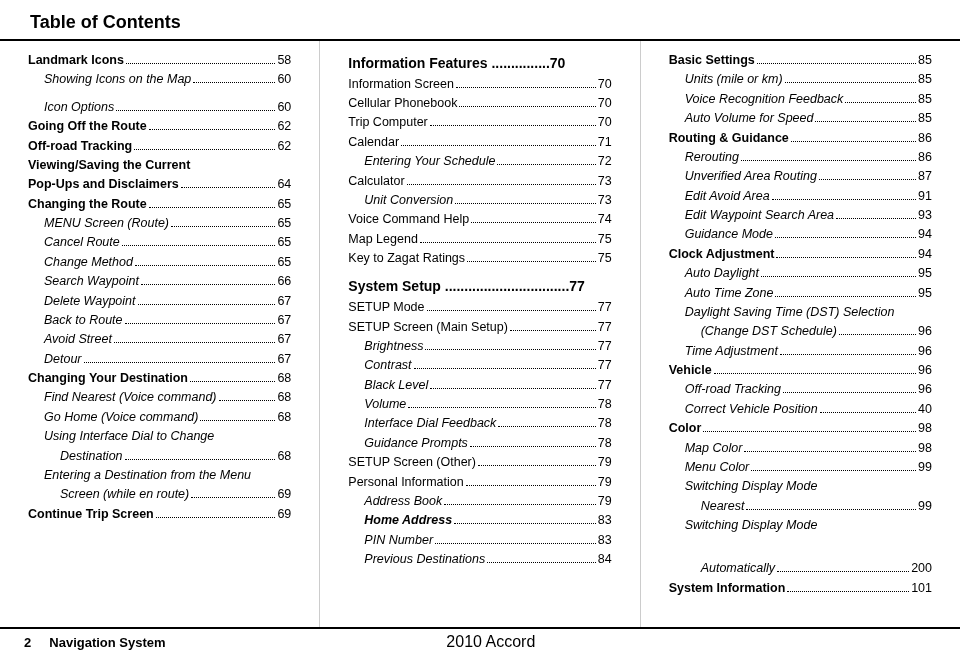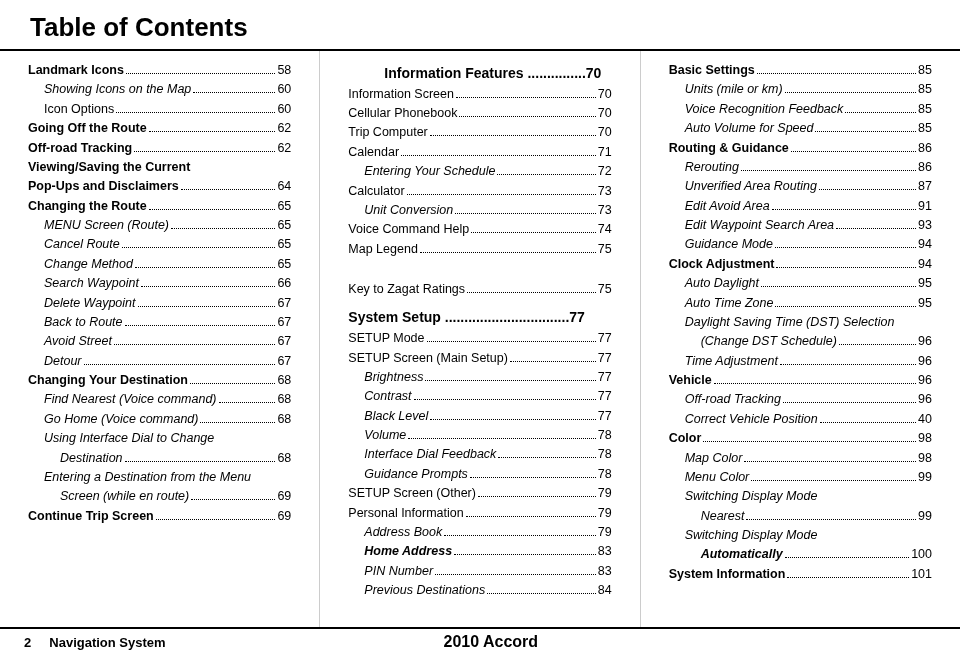--- a/index.html
+++ b/index.html
@@ -19,21 +19,21 @@
       display: flex;
       flex-direction: column;
     }
 
     .header {
       padding: 12px 30px 6px 30px;
       border-bottom: 2px solid #000;
     }
 
     .header h1 {
-      font-size: 26px;
+      font-size: 18px;
       font-weight: bold;
       font-family: Arial, sans-serif;
     }
 
     .content {
       display: flex;
       flex: 1;
       overflow: hidden;
     }
 
@@ -61,21 +61,21 @@
       background: #fff;
     }
 
     .footer-left {
       font-size: 13px;
       font-weight: bold;
     }
 
     .footer-center {
       font-size: 16px;
-      font-weight: bold;
+      font-weight: normal;
       text-align: left;
     }
 
     .footer-right {
       width: 120px;
       text-align: right;
     }
 
     .entry-row {
       display: flex;
@@ -115,21 +115,21 @@
           <span class="entry-label" style="padding-left: 0px; font-weight: bold; font-style: normal;">Landmark Icons</span>
           <span class="entry-dots"></span>
           <span class="entry-page">58</span>
         </div>
         <div class="entry-row">
           <span class="entry-label" style="padding-left: 16px; font-style: italic; font-weight: normal;">Showing Icons on the Map</span>
           <span class="entry-dots"></span>
           <span class="entry-page">60</span>
         </div>
         <div class="entry-row">
-          <span class="entry-label" style="padding-left: 16px; font-weight: normal;">Icon Options</span>
+          <span class="entry-label" style="padding-left: 16px; font-style: italic; font-weight: normal; margin-top: 8px;">Icon Options</span>
           <span class="entry-dots"></span>
           <span class="entry-page">60</span>
         </div>
         <div class="entry-row">
           <span class="entry-label" style="padding-left: 0px; font-weight: bold; font-style: normal;">Going Off the Route</span>
           <span class="entry-dots"></span>
           <span class="entry-page">62</span>
         </div>
         <div class="entry-row">
           <span class="entry-label" style="padding-left: 0px; font-weight: bold; font-style: normal;">Off-road Tracking</span>
@@ -222,21 +222,21 @@
         </div>
         <div class="entry-row">
           <span class="entry-label" style="padding-left: 0px; font-weight: bold; font-style: normal;">Continue Trip Screen</span>
           <span class="entry-dots"></span>
           <span class="entry-page">69</span>
         </div>
       </div>
 
     <div class="col col-middle" id="col-middle">
     <div class="entry-row section-heading">
-          <span class="entry-label" style="font-weight: bold; font-size: 14px; margin-left: 36px;">Information Features ............... </span>
+          <span class="entry-label" style="font-weight: bold; font-size: 14px;">Information Features ............... </span>
           <span class="entry-page" style="font-weight: bold; font-size: 14px;">70</span>
         </div>
         <div class="entry-row">
           <span class="entry-label" style="padding-left: 0px; font-weight: normal; font-style: normal;">Information Screen</span>
           <span class="entry-dots"></span>
           <span class="entry-page">70</span>
         </div>
         <div class="entry-row">
           <span class="entry-label" style="padding-left: 0px; font-weight: normal; font-style: normal;">Cellular Phonebook</span>
           <span class="entry-dots"></span>
@@ -271,21 +271,21 @@
           <span class="entry-label" style="padding-left: 0px; font-weight: normal; font-style: normal;">Voice Command Help</span>
           <span class="entry-dots"></span>
           <span class="entry-page">74</span>
         </div>
         <div class="entry-row">
           <span class="entry-label" style="padding-left: 0px; font-weight: normal; font-style: normal;">Map Legend</span>
           <span class="entry-dots"></span>
           <span class="entry-page">75</span>
         </div>
         <div class="entry-row">
-          <span class="entry-label" style="padding-left: 0px; font-weight: normal; font-style: normal; margin-top: 21px;">Key to Zagat Ratings</span>
+          <span class="entry-label" style="padding-left: 0px; font-weight: normal; font-style: normal;">Key to Zagat Ratings</span>
           <span class="entry-dots"></span>
           <span class="entry-page">75</span>
         </div>
         <div style="margin-top: 8px;"></div>
         <div class="entry-row section-heading">
           <span class="entry-label" style="font-weight: bold; font-size: 14px;">System Setup ................................ </span>
           <span class="entry-page" style="font-weight: bold; font-size: 14px;">77</span>
         </div>
         <div class="entry-row">
           <span class="entry-label" style="padding-left: 0px; font-weight: normal; font-style: normal;">SETUP Mode</span>
@@ -473,23 +473,23 @@
         </div>
         <div class="entry-row">
           <span class="entry-label" style="padding-left: 32px; font-style: italic; font-weight: normal;">Nearest</span>
           <span class="entry-dots"></span>
           <span class="entry-page">99</span>
         </div>
         <div class="entry-row">
           <span class="entry-label" style="padding-left: 16px; font-style: italic; font-weight: normal;">Switching Display Mode</span>
         </div>
         <div class="entry-row">
-          <span class="entry-label" style="padding-left: 32px; font-style: italic; font-weight: bold;">Automatically</span>
-          <span class="entry-dots"></span>
-          <span class="entry-page">100</span>
+          <span class="entry-label" style="padding-left: 32px; font-style: italic; font-weight: normal; margin-top: 24px;">Automatically</span>
+          <span class="entry-dots"></span>
+          <span class="entry-page">200</span>
         </div>
         <div class="entry-row">
           <span class="entry-label" style="padding-left: 0px; font-weight: bold; font-style: normal;">System Information</span>
           <span class="entry-dots"></span>
           <span class="entry-page">101</span>
         </div>
       </div>
   </div>
 
   <div class="footer">

